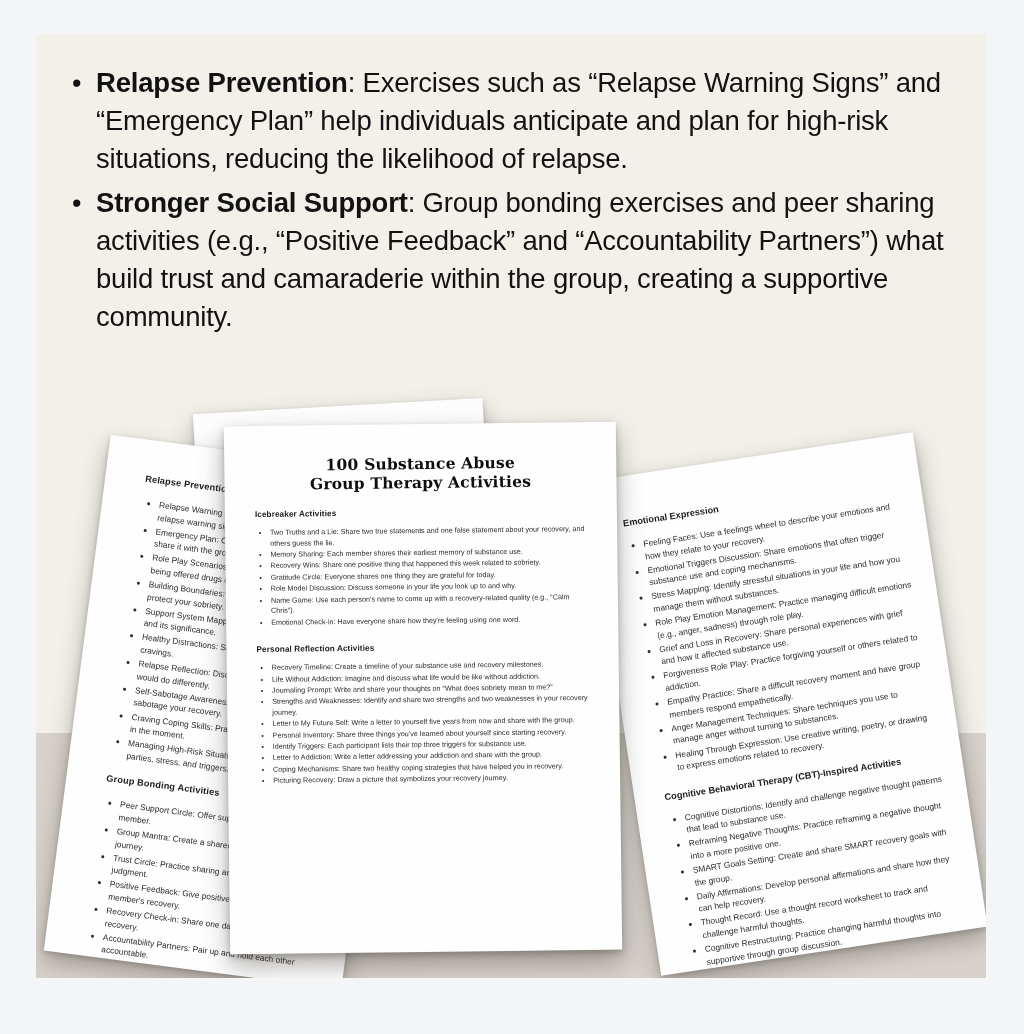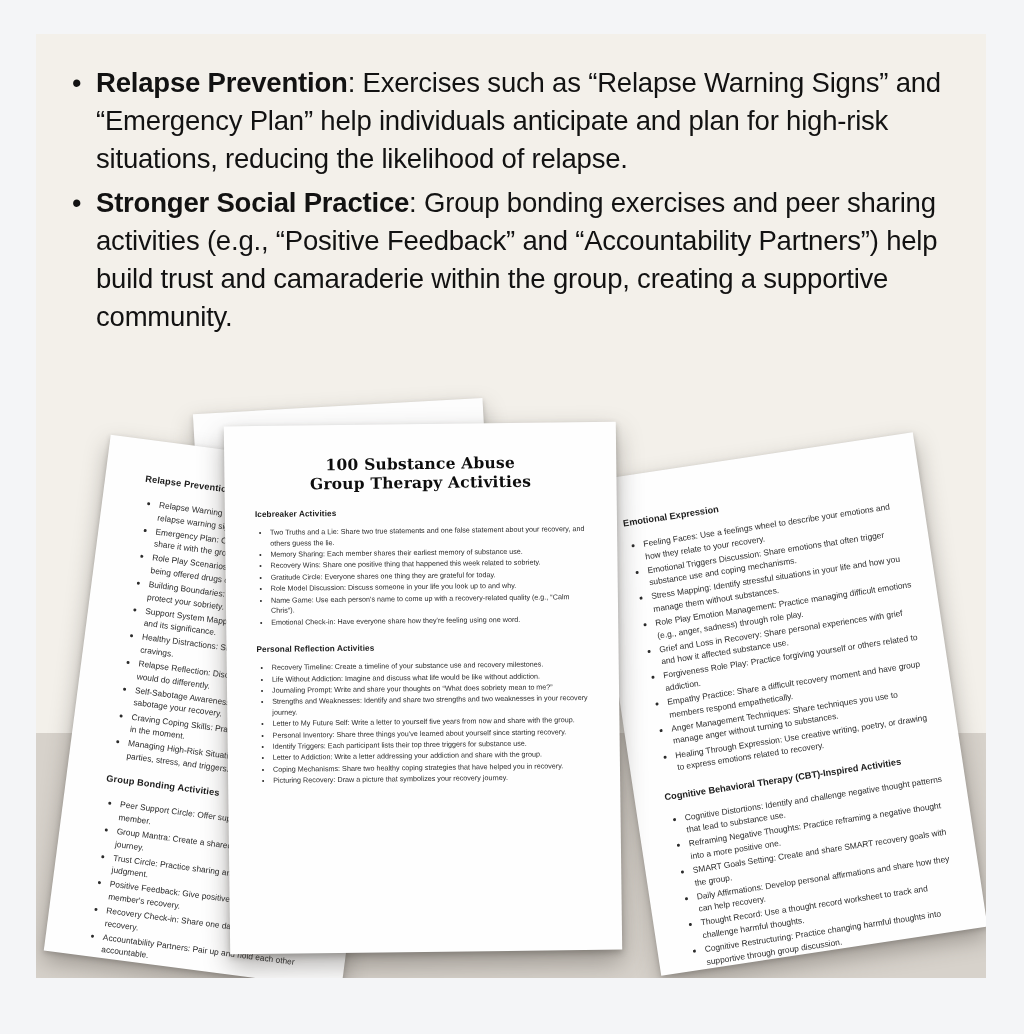--- a/index.html
+++ b/index.html
@@ -114,21 +114,21 @@
     <div class="band-gray"></div>
 
     <div class="intro">
       <ul>
         <li>
           <span class="dot">•</span>
           <b>Relapse Prevention</b><span>: Exercises such as “Relapse Warning Signs” and “Emergency Plan” help individuals anticipate and plan for high-risk situations, reducing the likelihood of relapse.</span>
         </li>
         <li>
           <span class="dot">•</span>
-          <b>Stronger Social Practice</b><span>: Group bonding exercises and peer sharing activities (e.g., “Positive Feedback” and “Accountability Partners”) help build trust and camaraderie within the group, creating a supportive community.</span>
+          <b>Stronger Social Support</b><span>: Group bonding exercises and peer sharing activities (e.g., “Positive Feedback” and “Accountability Partners”) what build trust and camaraderie within the group, creating a supportive community.</span>
         </li>
       </ul>
     </div>
 
     <div class="page" id="page-back"></div>
 
     <div class="page" id="page-left">
       <div class="inner">
         <div class="h">Relapse Prevention</div>
         <ul>

